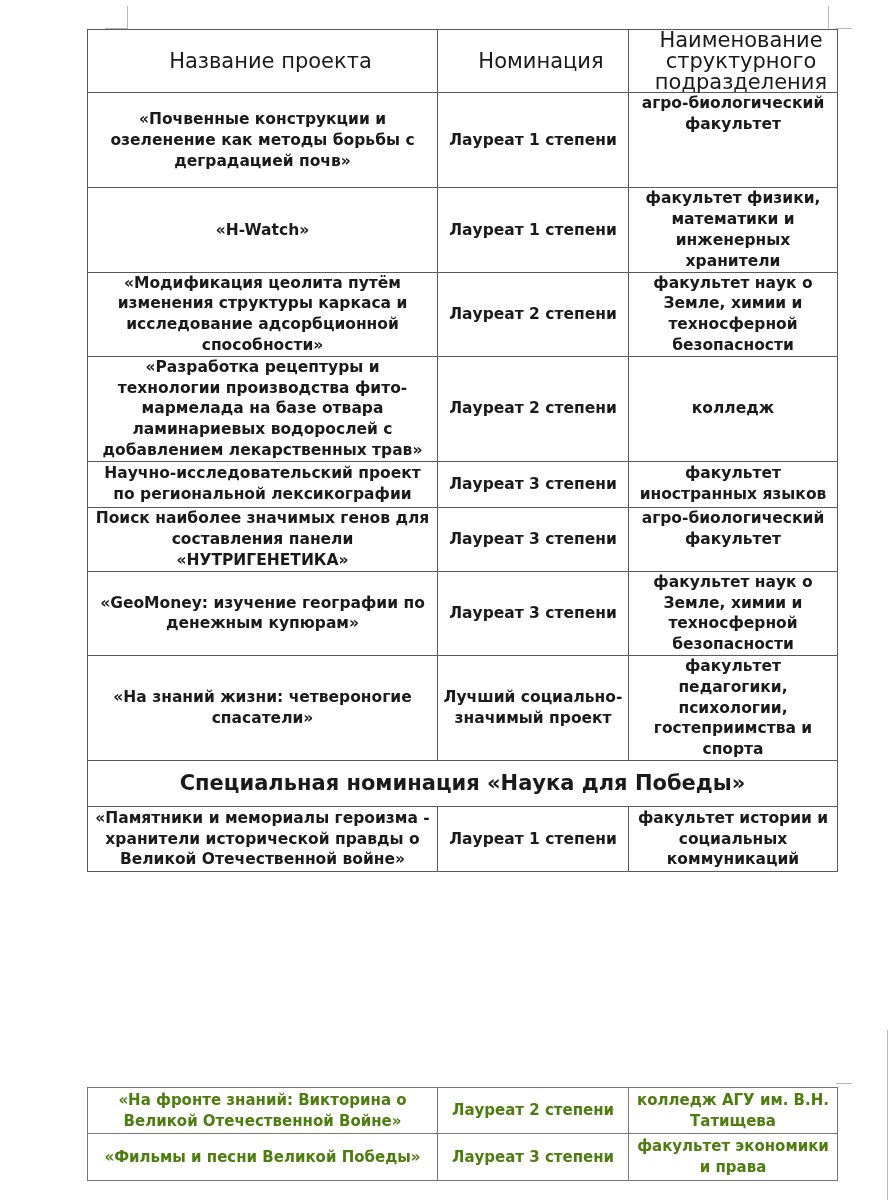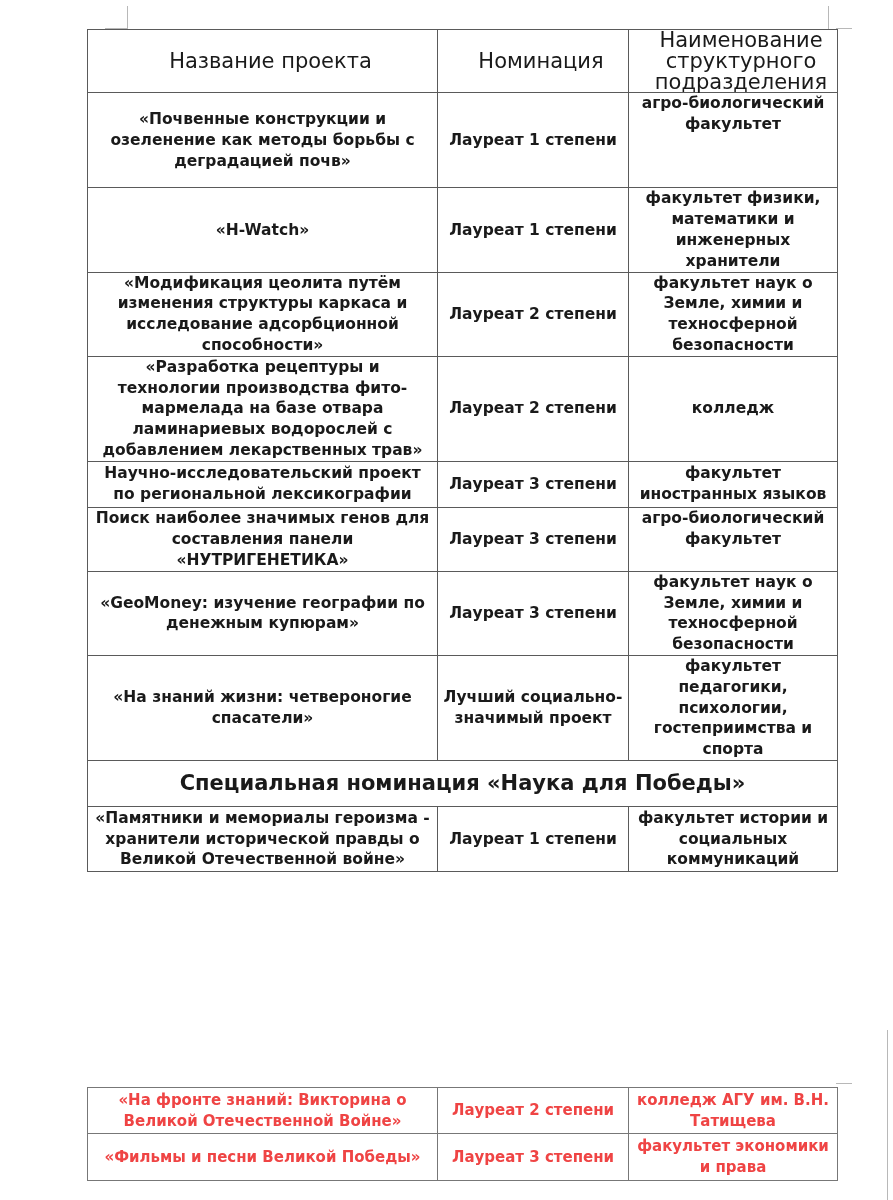--- a/index.html
+++ b/index.html
@@ -7,21 +7,21 @@
          font-family: "DejaVu Sans", sans-serif; color: #1a1a1a; }
   .guide { position: absolute; background: #b8b8b8; }
   table { position: absolute; border-collapse: collapse; table-layout: fixed; }
   td, th { border: 1.3px solid #5a5a5a; text-align: center; font-weight: bold;
            font-size: 15.5px; line-height: 20.8px; padding: 0 4px; }
   th { font-weight: normal; font-size: 21px; padding-left: 20px; }
   td.c3 { vertical-align: top; }
   td.c3.mid { vertical-align: middle; }
   .special td { font-size: 21px; }
   #t1 { left: 87px; top: 29px; width: 750px; }
-  #t2 { left: 87px; top: 1087px; width: 750px; color: #ef4444; }
+  #t2 { left: 87px; top: 1087px; width: 750px; color: #4d7c0f; }
   #t2 td { border-color: #777; font-size: 15px; }
   col.a { width: 350px; } col.b { width: 191px; } col.c { width: 209px; }
 </style>
 </head>
 <body>
 
 <div class="guide" style="left:127px;top:6px;width:1px;height:23px;"></div>
 <div class="guide" style="left:105px;top:28px;width:22px;height:1px;"></div>
 <div class="guide" style="left:828px;top:6px;width:1px;height:23px;"></div>
 <div class="guide" style="left:836px;top:28px;width:16px;height:1px;"></div>

